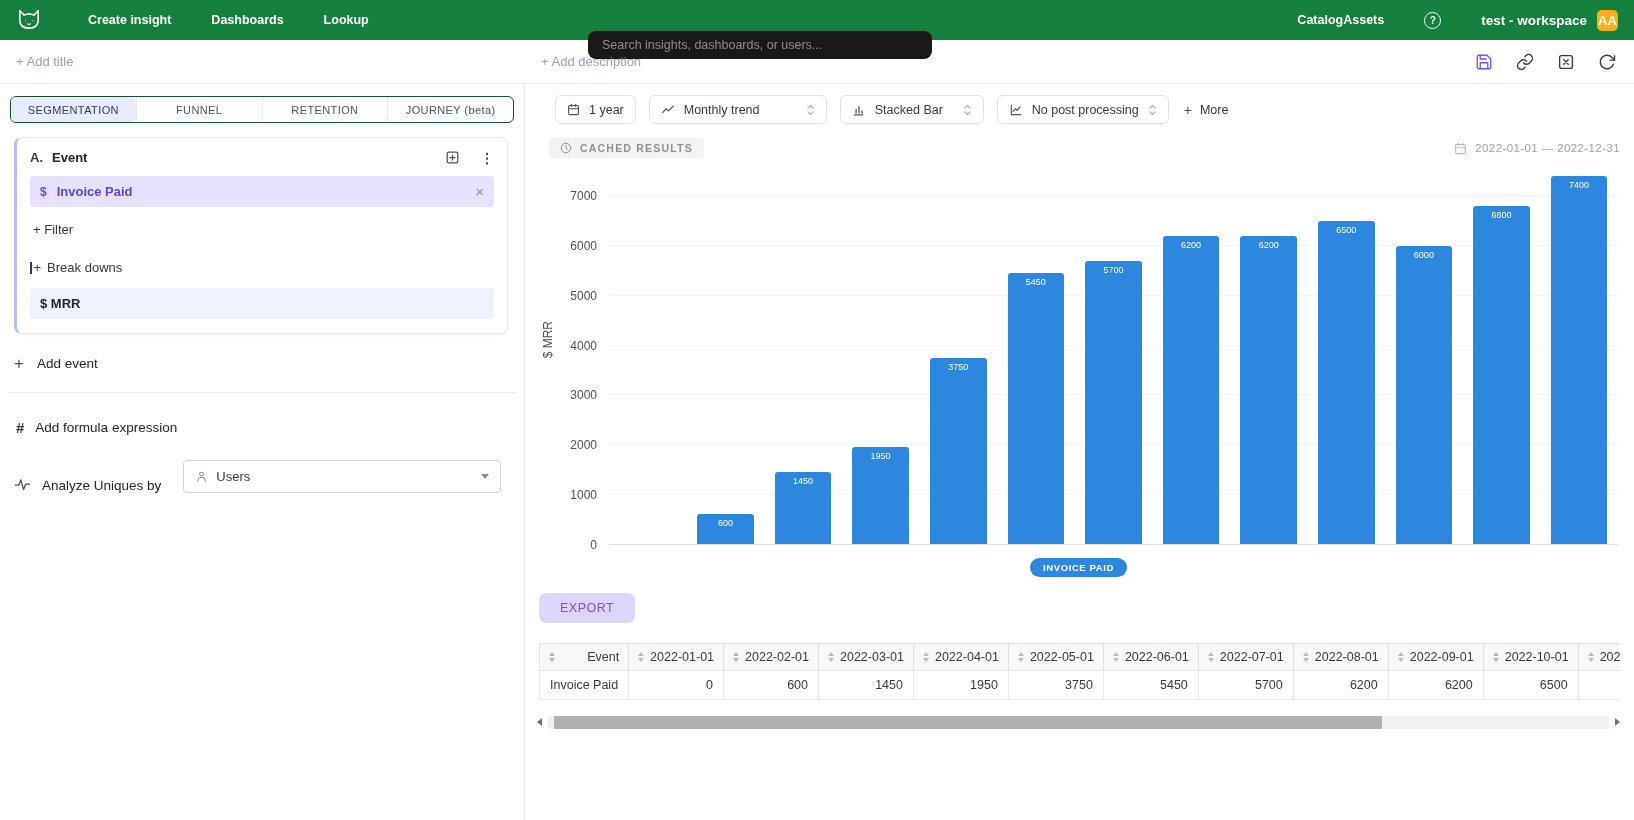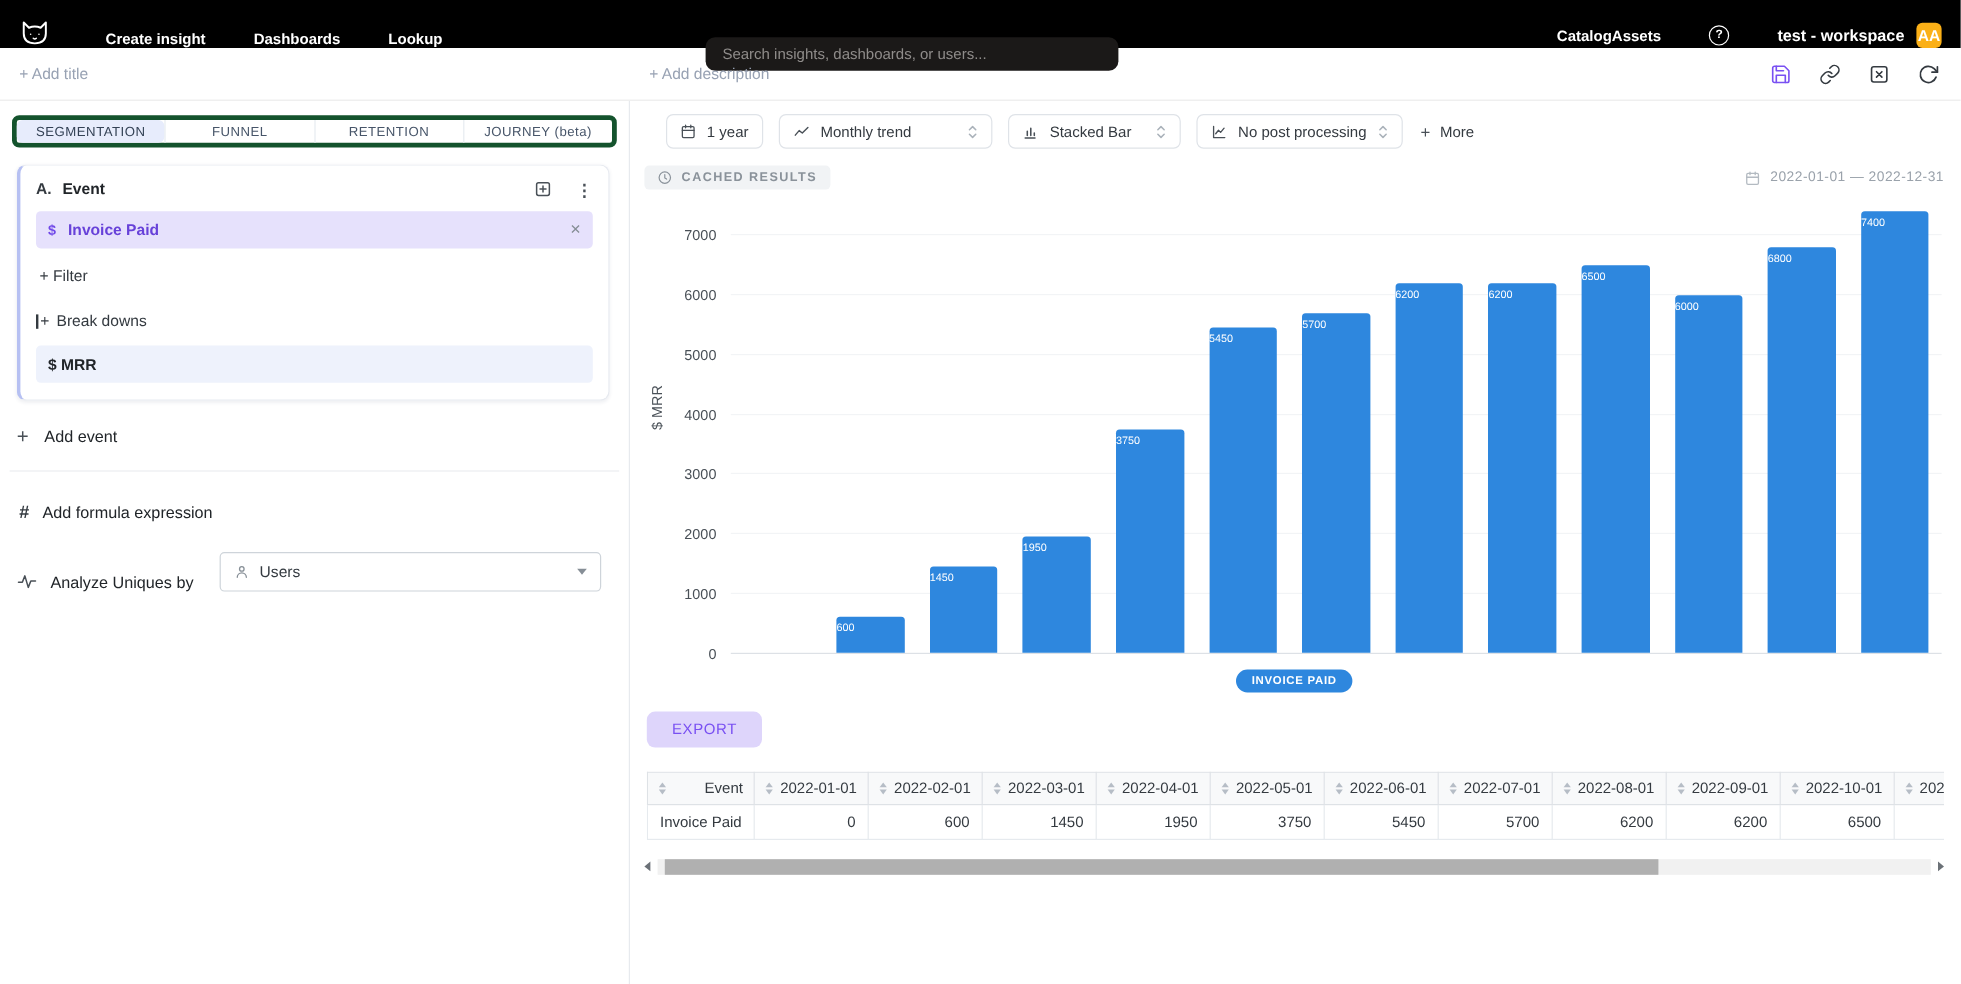--- a/index.html
+++ b/index.html
@@ -2,21 +2,21 @@
 <html><head>
 <meta charset="utf-8">
 <style>
   * { box-sizing: border-box; margin: 0; padding: 0; }
   html,body { width:1634px; height:820px; }
   body {
     font-family: "Liberation Sans", sans-serif;
     background:#ffffff; color:#212529; overflow:hidden; position:relative;
   }
   
-  .topbar { height:40px; background:#000000; display:flex; align-items:flex-end; padding:0 16px; position:relative; }
+  .topbar { height:40px; background:#15803d; display:flex; align-items:center; padding:0 16px; position:relative; }
   .logo { display:flex; align-items:center; margin-right:6px; }
   .nav-link { color:#fff; font-weight:700; font-size:12.5px; margin-left:40px; cursor:pointer; }
   .search { position:absolute; left:588px; top:6px; width:344px; height:28px; background:#1b1918; border:none; border-radius:8px;
             color:#d0cecd; font-size:12.5px; padding:0 14px; outline:none; font-family:"Liberation Sans",sans-serif;margin-top:25px; }
   .search::placeholder { color:#8f8c8a; }
   .nav-right { margin-left:auto; display:flex; align-items:center; }
   .nav-right .nav-link { margin-left:0; }
   .nav-right > * { margin-left:40px; }
   .help { width:17px; height:17px; border:1.5px solid #fff; border-radius:50%; color:#fff; font-size:10px; font-weight:700;
           display:flex; align-items:center; justify-content:center; cursor:pointer; }
@@ -29,21 +29,21 @@
   .add-title { margin-left:16px; }
   .add-desc { position:absolute; left:541px; }
   .sub-actions { margin-left:auto; margin-right:18px; display:flex; align-items:center; gap:22px; }
   .icon-btn { width:19px; height:19px; display:flex; align-items:center; justify-content:center; cursor:pointer; color:#343a40; background:none; border:none; }
   .icon-btn.purple { color:#7950f2; }
   
   .main { display:flex; height:736px; }
   .panel { width:525px; border-right:1px solid #e7eaee; padding:0; flex-shrink:0; }
   .content { flex:1; padding:0 14px 0 12px; min-width:0; }
   
-  .tabs { display:flex; margin:12px 10px 0; border:4px solid #14532d; border-radius:6px; height:27px; background:#fff; }
+  .tabs { display:flex; margin:12px 10px 0; border:1px solid #14532d; border-radius:6px; height:27px; background:#fff; }
   .tab { flex:1; display:flex; align-items:center; justify-content:center; font-size:11px; letter-spacing:.4px; color:#475569; cursor:pointer; }
   .tab + .tab { border-left:1px solid #e7ebf0; }
   .tab.active { background:#e7ecfc; border-radius:5px; color:#334155; }
   
   .card { margin:14px 16px 0 14px; border:1px solid #e7eaf0; border-left:3px solid #b6c0f2; border-radius:8px;
           box-shadow:0 1px 3px rgba(30,40,90,.07); padding:12px 13px 14px; background:#fff; }
   .card-head { display:flex; align-items:center; font-size:13px; }
   .card-index { font-weight:600; color:#343a40; }
   .card-title { font-weight:700; color:#212529; margin-left:9px; }
   .card-head-actions { margin-left:auto; display:flex; align-items:center; gap:20px; }
@@ -74,34 +74,34 @@
   .caret-down { margin-left:auto; width:0; height:0; border-left:4px solid transparent; border-right:4px solid transparent; border-top:5px solid #868e96; }
   
   .ctoolbar { margin:11px 0 0 18px; display:flex; align-items:center; gap:13px; }
   .btn { height:29px; border:1px solid #dfe3e8; border-radius:6px; background:#fff; display:inline-flex; align-items:center;
          padding:0 11px; gap:9px; font-size:12.5px; color:#343a40; cursor:pointer; font-family:"Liberation Sans",sans-serif; }
   .btn .updown { margin-left:auto; }
   .sel-trend { width:178px; } .sel-type { width:144px; } .sel-post { width:172px; }
   .more-btn { display:flex; align-items:center; gap:8px; font-size:12.5px; color:#343a40; cursor:pointer; margin-left:2px; }
   .updown { display:flex; flex-direction:column; gap:1px; color:#aab2ba; }
   
-  .results-bar { margin-top:14px; display:flex; align-items:center; justify-content:space-between; }
+  .results-bar { margin-top:14px; display:flex; align-items:center; justify-content:space-between;margin-left:12px; }
   .badge { display:inline-flex; align-items:center; gap:8px; background:#f1f3f5; color:#8a929a; border-radius:4px;
            padding:4px 11px; font-size:10.5px; letter-spacing:1.2px; font-weight:600; }
   .daterange { display:flex; align-items:center; gap:8px; color:#9aa2ab; font-size:11.5px; letter-spacing:.4px; }
   
   .chart { margin:8px 2px 0 4px; position:relative; }
   .ylab { position:absolute; left:0; top:155px; writing-mode:vertical-rl; transform:rotate(180deg); font-size:12px; color:#495057; }
   .plot { margin-left:68px; height:379px; position:relative; }
   .gridline { position:absolute; left:0; right:0; height:1px; background:#f2f4f6; }
   .ytick { position:absolute; right:calc(100% + 12px); transform:translateY(50%); font-size:12px; color:#495057; white-space:nowrap; }
   .slots { position:absolute; inset:0; display:flex; border-bottom:1px solid #dde1e6; }
   .slot { flex:1; position:relative; }
   .bar { position:absolute; bottom:0; left:13.5%; width:73%; background:#2e87de; border-radius:3px 3px 0 0; }
-  .bar-label { color:#fff; font-size:9px; padding-top:4px; font-weight:400; }
+  .bar-label { text-align:center; color:#fff; font-size:9px; padding-top:4px; font-weight:400; }
   .xrow { margin-left:68px; display:flex; margin-top:6px; height:16px; }
   .xslot { flex:1; position:relative; text-align:center; font-size:11.5px; color:#495057; white-space:nowrap; }
   .xslot.ticked::before { content:''; position:absolute; top:-6px; left:50%; width:1px; height:4px; background:#ccd3d9; }
   
   .legend { display:flex; justify-content:center; margin-top:13px; }
   .legend-pill { background:#2e87de; color:#fff; font-size:9.5px; font-weight:700; letter-spacing:.6px; padding:4px 13px;
                  border-radius:11px; cursor:pointer; }
   .export-btn { margin:16px 0 0 2px; display:inline-block; background:#ded5fb; color:#7950f2; font-size:12.5px; letter-spacing:.5px;
                 padding:8px 21px; border:none; border-radius:7px; cursor:pointer; font-family:"Liberation Sans",sans-serif; }
   

